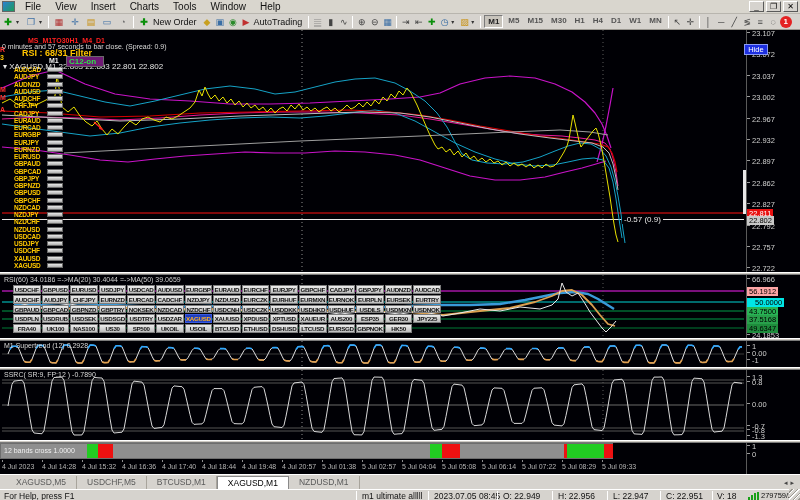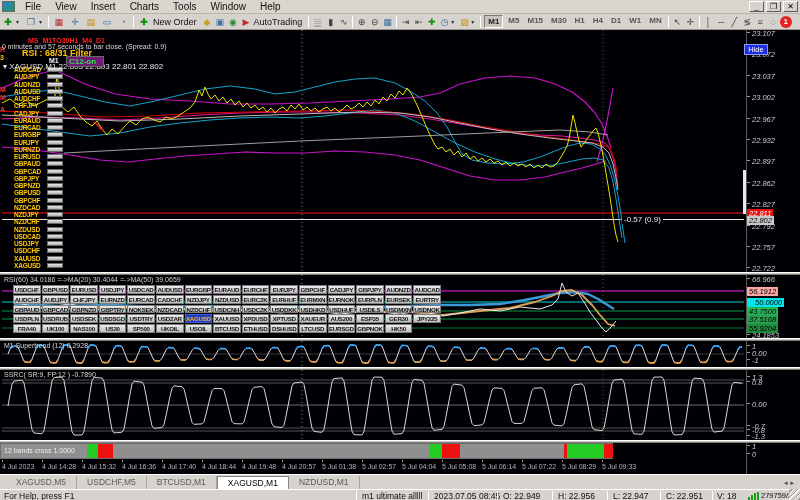--- a/index.html
+++ b/index.html
@@ -22,21 +22,21 @@
   .drop { font-size:6px; color:#333; width:7px; flex:0 0 auto; }
   .tlabel { font-size:9px; color:#111; padding:0 4px 0 1px; flex:0 0 auto; }
   .tf { flex:0 0 auto; font-size:8px; font-weight:bold; color:#555; padding:1px 3px; margin:0 1px; }
   .tf.active { background:#c8c4bc; border:1px solid; border-color:#7a7a7a #fff #fff #7a7a7a; color:#222; }
   .badge { width:12px; height:12px; border-radius:50%; background:#e42222; color:#fff; font-size:8px; font-weight:bold; text-align:center; line-height:12px; flex:0 0 auto; }
 
   
   #chartarea { position:absolute; left:0; top:30px; width:800px; height:444px; background:#000005; }
   .splitter { position:absolute; left:0; width:800px; height:3px; background:#cfcbc4; border-top:1px solid #fff; border-bottom:1px solid #7a7a7a; z-index:30; }
   svg.layer { position:absolute; left:0; z-index:6; }
-  #axiscol { position:absolute; left:746px; top:0; width:54px; height:444px; background:#000005; border-left:1px solid #5a5a5a; z-index:8;font-style:italic; }
+  #axiscol { position:absolute; left:746px; top:0; width:54px; height:444px; background:#000005; border-left:1px solid #5a5a5a; z-index:8; }
   .axlbl { position:absolute; left:5px; font-size:7.5px; color:#cfcfcf; white-space:nowrap; }
   .axlbl .tick { position:absolute; left:-5px; top:3px; width:3px; height:1px; background:#9a9a9a; }
   .axtag { position:absolute; left:0; font-size:7.5px; padding:0 2px; white-space:nowrap; z-index:9; }
 
   .ovl { position:absolute; white-space:nowrap; z-index:12; }
   #chtitle { left:3px; top:1px; font-size:8px; color:#e6e6e6;margin-top:31px; }
   #ovlred { left:28px; top:7px; font-size:7px; font-weight:bold; color:#ff2020; }
   #ovlwhite { left:2px; top:13px; font-size:7px; color:#dcdcdc; }
   #rsifilter { left:22px; top:18px; font-size:9px; font-weight:bold; color:#ffc400; }
   #m1col { left:49px; top:27px; font-size:7px; font-weight:bold; color:#f0f0f0; }
@@ -556,21 +556,21 @@
           <div class="axlbl" style="top: 192px;">22.792<span class="tick"></span></div>
           <div class="axlbl" style="top: 213px;">22.757<span class="tick"></span></div>
           <div class="axlbl" style="top: 234px;">22.722<span class="tick"></span></div>
           <div class="axtag" style="top: 179px; background: rgb(232, 16, 16); color: rgb(255, 255, 255);">22.811</div>
           <div class="axtag" style="top: 186px; background: rgb(200, 200, 200); color: rgb(0, 0, 0);">22.802</div>
           <div class="axlbl" style="top: 245px;">66.966<span class="tick"></span></div>
           <div class="axtag" style="top: 257px; background: #fca5a5; color: rgb(0, 0, 0);">56.1912</div>
           <div class="axtag" style="top: 268px; background: rgb(0, 229, 229); color: rgb(0, 0, 0); padding-left: 8px;">50.0000</div>
           <div class="axtag" style="top: 277px; background: rgb(40, 180, 85); color: rgb(0, 0, 0);">43.7500</div>
           <div class="axtag" style="top: 285px; background: rgb(40, 160, 75); color: rgb(0, 0, 0);">37.5168</div>
-          <div class="axtag" style="top: 294px; background: rgb(30, 140, 60); color: rgb(0, 0, 0);">55.9204</div>
+          <div class="axtag" style="top: 294px; background: rgb(30, 140, 60); color: rgb(0, 0, 0);">49.6347</div>
           <div class="axlbl" style="top: 301px;">24.1853<span class="tick"></span></div>
           <div class="axlbl" style="top: 312px;">1<span class="tick"></span></div>
           <div class="axlbl" style="top: 319px;">0.00<span class="tick"></span></div>
           <div class="axlbl" style="top: 326px;">-1<span class="tick"></span></div>
           <div class="axlbl" style="top: 343px;">1.3<span class="tick"></span></div>
           <div class="axlbl" style="top: 348px;">0.8<span class="tick"></span></div>
           <div class="axlbl" style="top: 370px;">0.00<span class="tick"></span></div>
           <div class="axlbl" style="top: 392px;">-0.7<span class="tick"></span></div>
           <div class="axlbl" style="top: 396px;">-0.8<span class="tick"></span></div>
           <div class="axlbl" style="top: 402px;">-1.3<span class="tick"></span></div>

